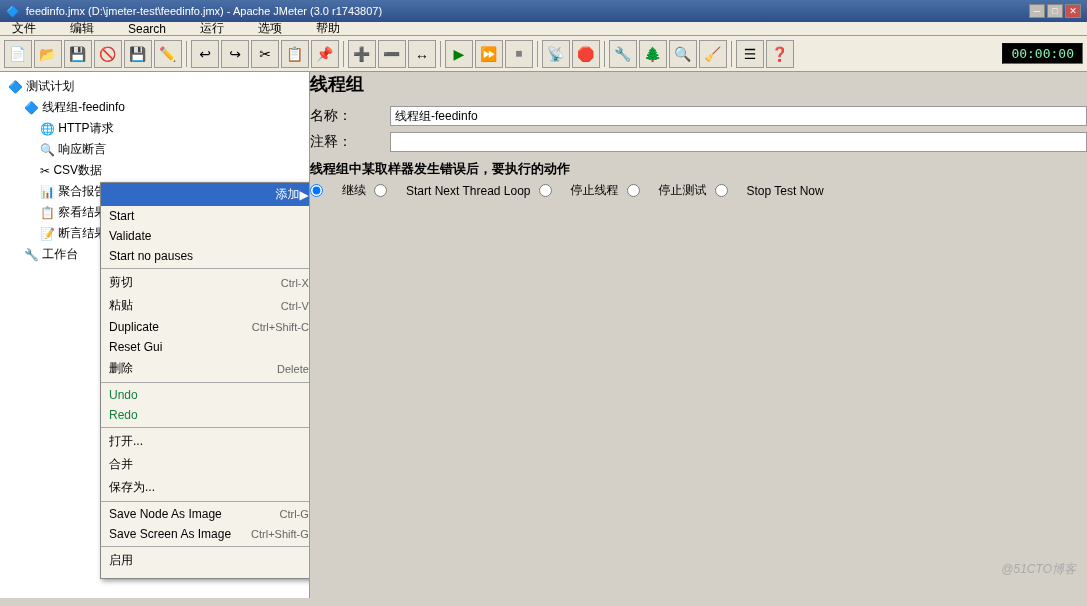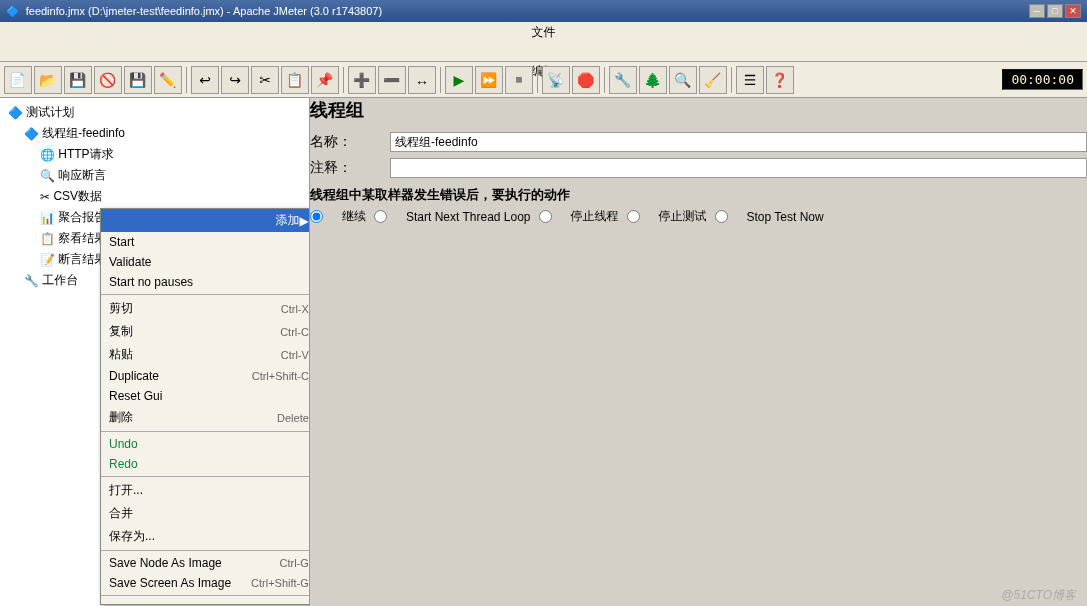--- a/index.html
+++ b/index.html
@@ -30,27 +30,26 @@
       border: 1px solid #888;
       font-size: 9px;
       display: flex; align-items: center; justify-content: center;
       cursor: pointer;
     }
     .win-btn.close { background: #c75050; color: white; }
 
     
     #menu-bar {
       background: #f0ece0;
-      height: 40px;
+      height: 14px;
       display: flex;
       align-items: center;
       padding: 0 4px;
       border-bottom: 1px solid #999;
       gap: 18px;
-      flex-direction: column;
     }
     .menu-item {
       padding: 2px 8px;
       cursor: pointer;
       font-size: 12px;
     }
 
     
     #toolbar {
       background: #f0ece0;
@@ -66,21 +65,21 @@
       background: #e8e4d8;
       border: 1px solid #999;
       display: flex; align-items: center; justify-content: center;
       cursor: pointer;
       font-size: 14px;
     }
     .tb-sep { width: 1px; height: 26px; background: #999; margin: 0 2px; }
     .tb-timer {
       margin-left: auto;
       background: #000;
-      color: #fef9c3;
+      color: #86efac;
       font-family: monospace;
       font-size: 13px;
       padding: 2px 8px;
       border: 1px inset #666;
     }
 
     
     #main-area {
       display: flex;
       height: calc(606px - 22px - 22px - 36px);
@@ -310,24 +309,20 @@
       </div>
       <div class="cm-item">
         <span>Start no pauses</span>
       </div>
       <div class="cm-separator"></div>
       <div class="cm-item">
         <span>剪切</span>
         <span class="shortcut">Ctrl-X</span>
       </div>
       <div class="cm-item">
-        <span>复制</span>
-        <span class="shortcut">Ctrl-C</span>
-      </div>
-      <div class="cm-item">
         <span>粘贴</span>
         <span class="shortcut">Ctrl-V</span>
       </div>
       <div class="cm-item">
         <span>Duplicate</span>
         <span class="shortcut">Ctrl+Shift-C</span>
       </div>
       <div class="cm-item">
         <span>Reset Gui</span>
       </div>
@@ -355,20 +350,23 @@
       <div class="cm-separator"></div>
       <div class="cm-item">
         <span>Save Node As Image</span>
         <span class="shortcut">Ctrl-G</span>
       </div>
       <div class="cm-item">
         <span>Save Screen As Image</span>
         <span class="shortcut">Ctrl+Shift-G</span>
       </div>
       <div class="cm-separator"></div>
+      <div class="cm-item">
+        <span>启用</span>
+      </div>
       <div class="cm-item">
         
       </div>
 
     </div>
 
   </div>
 
   <div id="right-panel">
     <div id="panel-title">线程组</div>

